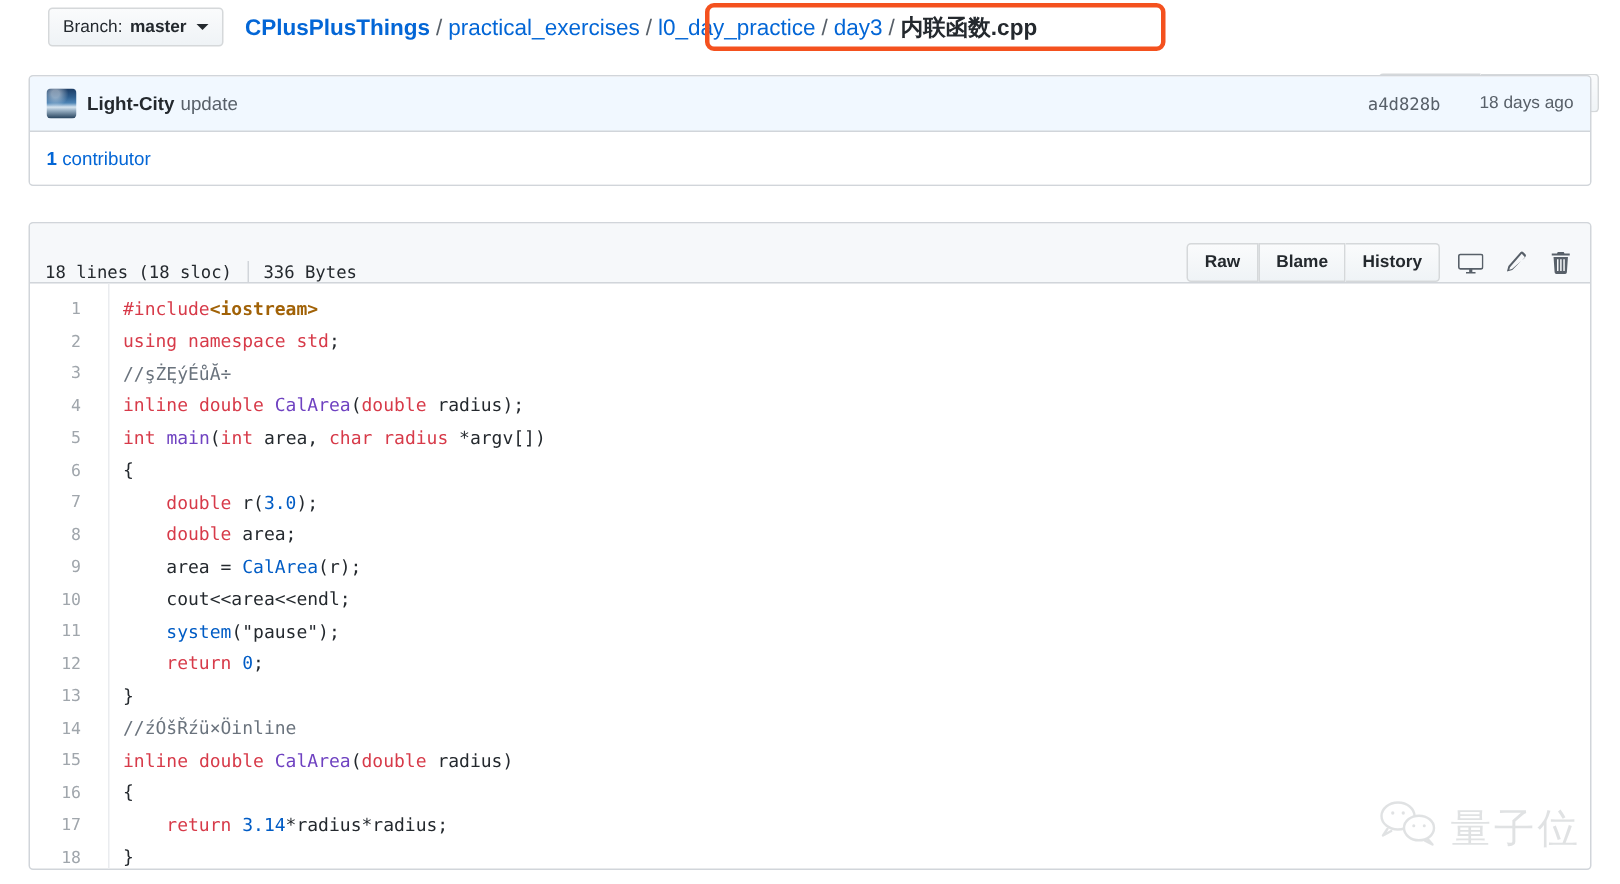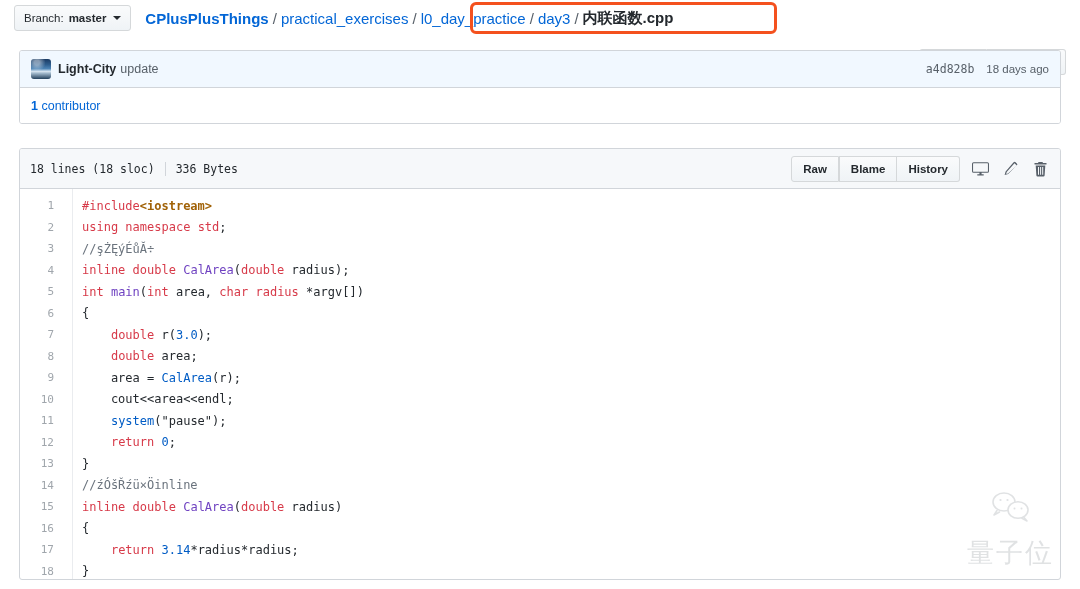--- a/index.html
+++ b/index.html
@@ -8,21 +8,21 @@
     width: 1080px; height: 589px;
     background: #ffffff;
     font-family: "Liberation Sans", sans-serif;
     -webkit-font-smoothing: antialiased;
   }
   .page { position: relative; width: 1080px; height: 589px; overflow: hidden; background:#fff; }
 
   
   .topbar {
     position: absolute; left: 0; top: 0; width: 1080px; height: 36px;
-    display: flex; align-items: center; padding: 0 14px;
+    display: flex; align-items: center; padding: 0 32px;
   }
   .branch-btn {
     display: inline-flex; align-items: center; gap: 5px;
     height: 26px; padding: 0 9px;
     border: 1px solid #d5d8da; border-radius: 3px;
     background: linear-gradient(#fafbfc, #eff3f6);
     font-size: 11.5px; color: #24292e; cursor: pointer; white-space: nowrap;
   }
   .branch-btn .lbl-light { font-weight: 400; color:#24292e; }
   .branch-btn .lbl-bold { font-weight: 700; color:#24292e; }
@@ -71,35 +71,35 @@
     padding: 12px 11px; border-bottom: 1px solid #d1d5da; position: relative;
   }
   .avatar {
     width: 20px; height: 20px; border-radius: 3px; margin-right: 7px; flex: none;
     background:
       radial-gradient(circle at 30% 18%, rgba(255,255,255,.45) 0 12%, rgba(255,255,255,0) 40%),
       linear-gradient(#1b3b63 0%, #2e5e8e 28%, #4d84b5 48%, #d6e4ef 62%, #9fb6c9 72%, #24415c 100%);
   }
   .commit-author { font-size: 12.5px; font-weight: 700; color: #24292e; }
   .commit-msg { font-size: 12.5px; color: #586069; margin-left: 4px; }
-  .commit-meta { position: absolute; right: 11px; display: flex; align-items: center; gap: 12px; }
+  .commit-meta { position: absolute; right: 11px; display: flex; align-items: center; gap: 26px; }
   .commit-sha { font-family: "DejaVu Sans Mono", monospace; font-size: 11.5px; color: #586069; }
   .commit-time { font-size: 11.5px; color: #586069; }
   .contrib-row { height: 35px; display: flex; align-items: center; padding: 0 11px; background: #fff; }
   .contrib-link { font-size: 12.5px; color: #0366d6; cursor: pointer; }
   .contrib-link b { font-weight: 700; }
 
   
   .file-card {
     position: absolute; left: 19px; top: 148px; width: 1042px; height: 432px;
     border: 1px solid #d1d5da; border-radius: 3px; background: #fff; overflow: hidden;
   }
   .file-header {
     height: 40px; background: #f6f8fa; border-bottom: 1px solid #d1d5da;
-    display: flex; align-items: center; padding: 0 10px; position: relative;
+    display: flex; align-items: flex-end; padding: 0 10px; position: relative;
   }
   .file-info { font-family: "DejaVu Sans Mono", monospace; font-size: 11.5px; color: #24292e; display:flex; align-items:center; }
   .file-divider { display:inline-block; width:1px; height:14px; background:#d1d5da; margin: 0 10px; }
   .file-actions { position: absolute; right: 10px; display: flex; align-items: center; gap: 10px; }
   .icon-btn { width: 20px; height: 20px; display:flex; align-items:center; justify-content:center; cursor:pointer; }
 
   
   .code-area { position: relative; padding-top: 6px; }
   .gutter-line { position: absolute; left: 52px; top: 0; bottom: 0; width: 1px; background: #eaecef; }
   .code-line { display: flex; height: 21.5px; align-items: center; }
@@ -115,21 +115,21 @@
   .n { color: #005cc5; }        
   .f { color: #6f42c1; }        
   .c2 { color: #005cc5; }       
   .s { color: #24292e; }        
   .cm { color: #6a737d; }       
   .inc { color: #a16207; font-weight: 700; }  
 
   
   .watermark {
     position: absolute; right: 26px; bottom: 18px;
-    display: flex; align-items: center; gap: 7px; opacity: .30; pointer-events: none; flex-direction: column;
+    display: flex; align-items: center; gap: 7px; opacity: .30; pointer-events: none;
   }
   .wm-text { font-size: 27px; color: #9aa0a6; letter-spacing: 2px; font-family: "DejaVu Sans", sans-serif; }
 </style>
 </head>
 <body>
 
 <div class="page">
 
   <div class="topbar">
 

